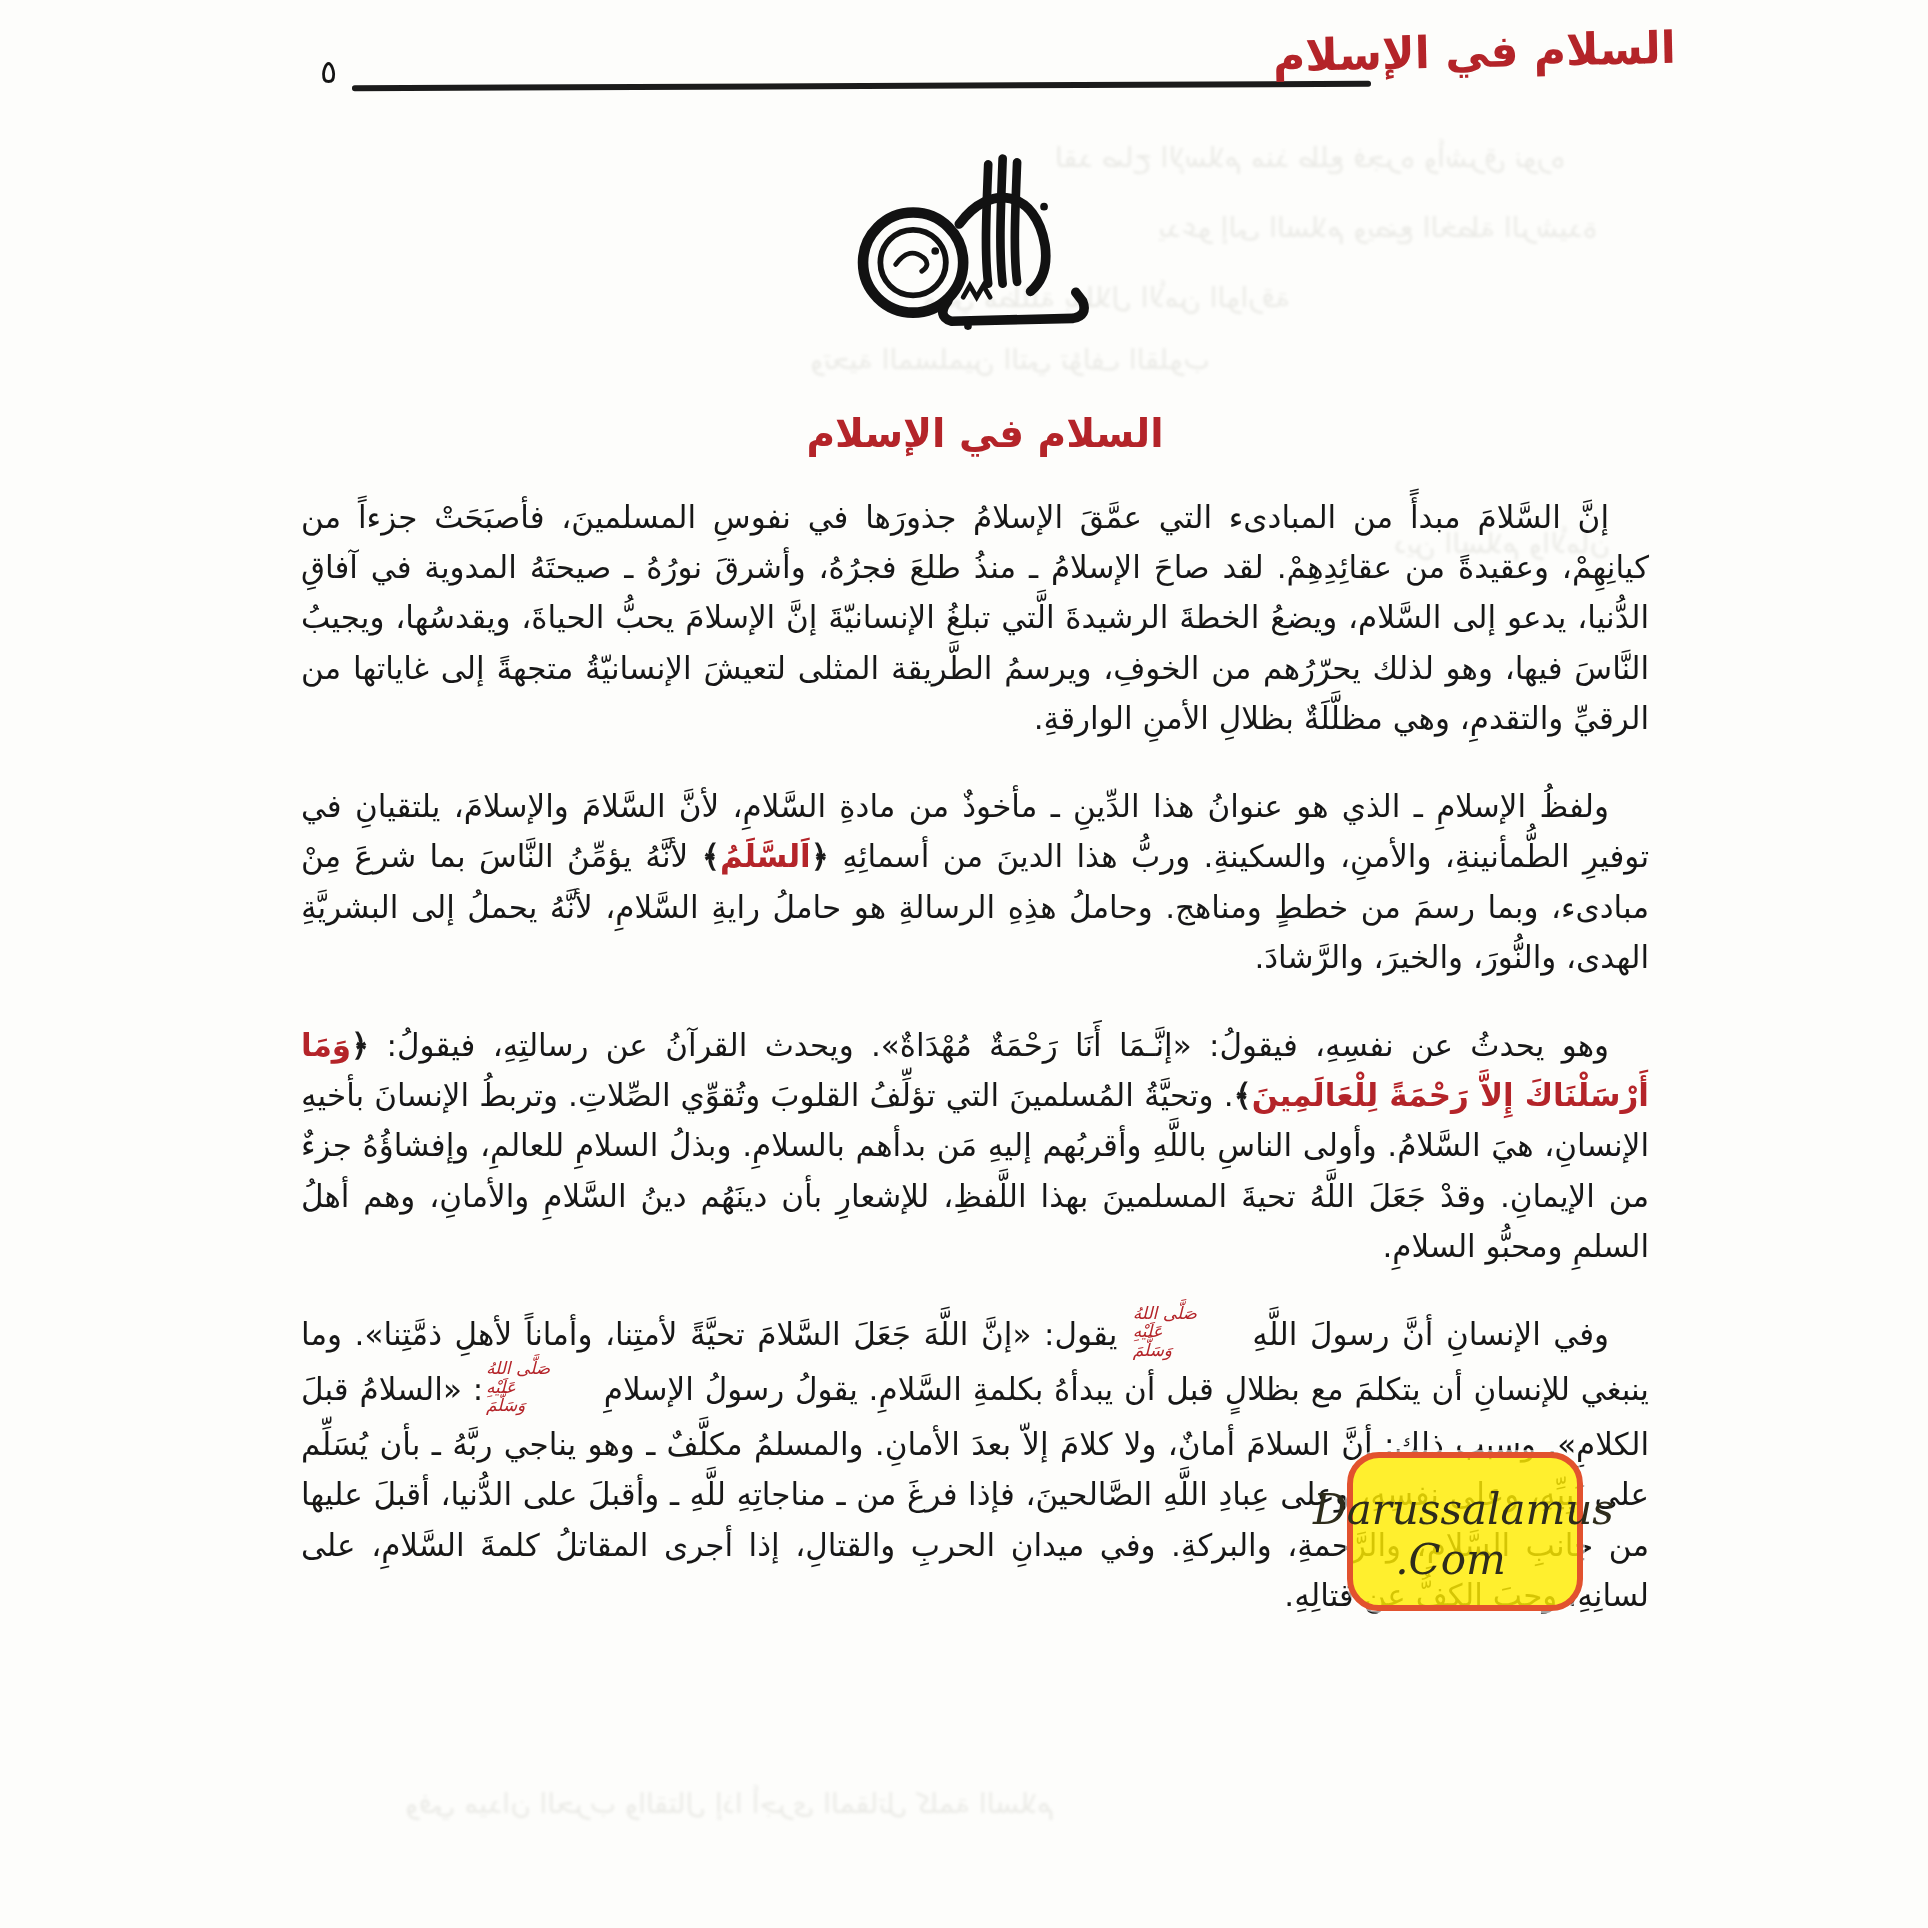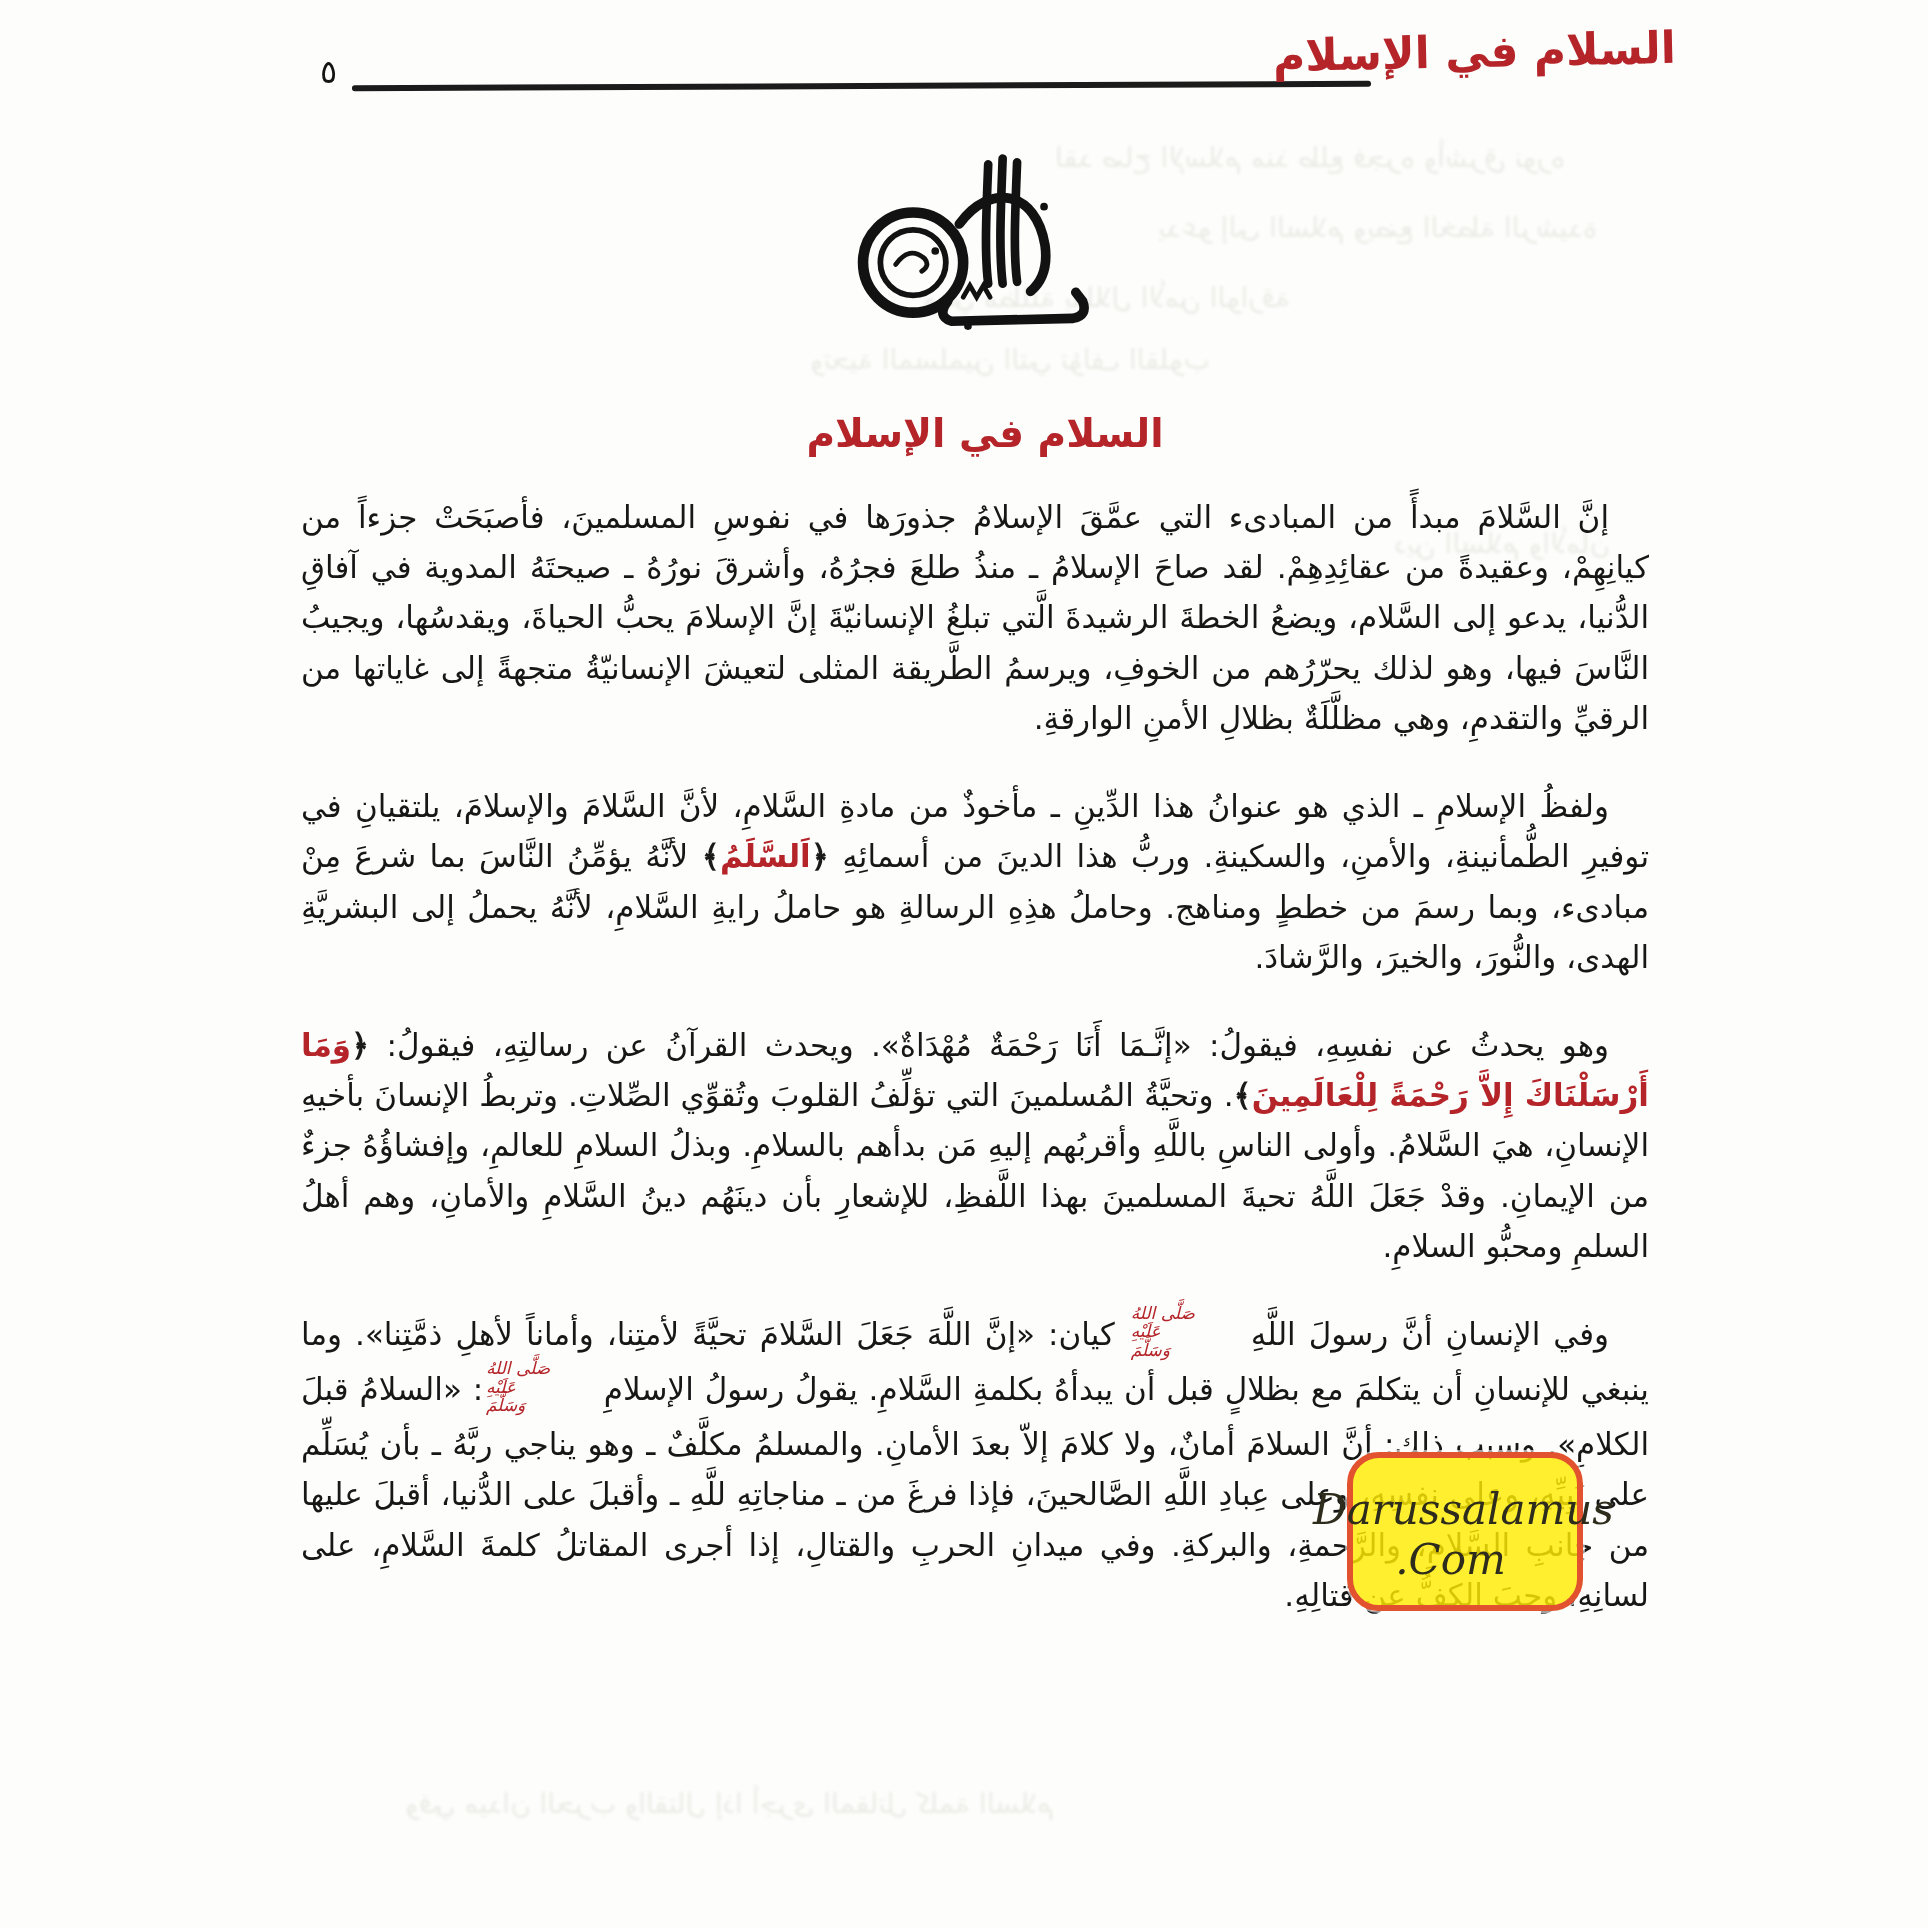--- a/index.html
+++ b/index.html
@@ -94,21 +94,21 @@
   </div>
 
   <div class="main-title">السلام في الإسلام</div>
 
   <div class="body-block" id="body-container">
       <p><span>إنَّ السَّلامَ مبدأً من المبادىء التي عمَّقَ الإسلامُ جذورَها في نفوسِ المسلمينَ، فأصبَحَتْ جزءاً من كيانِهِمْ، وعقيدةً من عقائِدِهِمْ. لقد صاحَ الإسلامُ ـ منذُ طلعَ فجرُهُ، وأشرقَ نورُهُ ـ صيحتَهُ المدوية في آفاقِ الدُّنيا، يدعو إلى السَّلام، ويضعُ الخطةَ الرشيدةَ الَّتي تبلغُ الإنسانيّةَ إنَّ الإسلامَ يحبُّ الحياةَ، ويقدسُها، ويجيبُ النَّاسَ فيها، وهو لذلك يحرّرُهم من الخوفِ، ويرسمُ الطَّريقة المثلى لتعيشَ الإنسانيّةُ متجهةً إلى غاياتها من الرقيِّ والتقدمِ، وهي مظلَّلَةٌ بظلالِ الأمنِ الوارقةِ.</span></p>
       <p><span>ولفظُ الإسلامِ ـ الذي هو عنوانُ هذا الدِّينِ ـ مأخوذٌ من مادةِ السَّلامِ، لأنَّ السَّلامَ والإسلامَ، يلتقيانِ في توفيرِ الطُّمأنينةِ، والأمنِ، والسكينةِ. وربُّ هذا الدينَ من أسمائِهِ </span><span class="seg-bracket">﴿</span><span class="seg-red">اَلسَّلَمُ</span><span class="seg-bracket">﴾</span><span> لأنَّهُ يؤمِّنُ النَّاسَ بما شرعَ مِنْ مبادىء، وبما رسمَ من خططٍ ومناهج. وحاملُ هذِهِ الرسالةِ هو حاملُ رايةِ السَّلامِ، لأنَّهُ يحملُ إلى البشريَّةِ الهدى، والنُّورَ، والخيرَ، والرَّشادَ.</span></p>
       <p><span>وهو يحدثُ عن نفسِهِ، فيقولُ: </span><span class="seg-bold">«إنَّـمَا أَنَا رَحْمَةٌ مُهْدَاةٌ»</span><span>. ويحدث القرآنُ عن رسالتِهِ، فيقولُ: </span><span class="seg-bracket">﴿</span><span class="seg-red">وَمَا أَرْسَلْنَاكَ إِلاَّ رَحْمَةً لِلْعَالَمِينَ</span><span class="seg-bracket">﴾</span><span>. وتحيَّةُ المُسلمينَ التي تؤلِّفُ القلوبَ وتُقوِّي الصِّلاتِ. وتربطُ الإنسانَ بأخيهِ الإنسانِ، هيَ السَّلامُ. وأولى الناسِ باللَّهِ وأقربُهم إليهِ مَن بدأهم بالسلامِ. وبذلُ السلامِ للعالمِ، وإفشاؤُهُ جزءٌ من الإيمانِ. وقدْ جَعَلَ اللَّهُ تحيةَ المسلمينَ بهذا اللَّفظِ، للإشعارِ بأن دينَهُم دينُ السَّلامِ والأمانِ، وهم أهلُ السلمِ ومحبُّو السلامِ.</span></p>
       <p><span>وفي الإنسانِ أنَّ رسولَ اللَّهِ </span><span class="saw">صَلَّى اللهُ
 عَلَيْهِ
-وَسَلَّمَ</span><span> كيان: </span><span class="seg-bold">«إنَّ اللَّهَ جَعَلَ السَّلامَ تحيَّةً لأمتِنا، وأماناً لأهلِ ذمَّتِنا»</span><span>. وما ينبغي للإنسانِ أن يتكلمَ مع بظلالٍ قبل أن يبدأهُ بكلمةِ السَّلامِ. يقولُ رسولُ الإسلامِ </span><span class="saw">صَلَّى اللهُ
+وَسَلَّمَ</span><span> يقول: </span><span class="seg-bold">«إنَّ اللَّهَ جَعَلَ السَّلامَ تحيَّةً لأمتِنا، وأماناً لأهلِ ذمَّتِنا»</span><span>. وما ينبغي للإنسانِ أن يتكلمَ مع بظلالٍ قبل أن يبدأهُ بكلمةِ السَّلامِ. يقولُ رسولُ الإسلامِ </span><span class="saw">صَلَّى اللهُ
 عَلَيْهِ
 وَسَلَّمَ</span><span>: </span><span class="seg-bold">«السلامُ قبلَ الكلامِ»</span><span>. وسبب ذلك: أنَّ السلامَ أمانٌ، ولا كلامَ إلاّ بعدَ الأمانِ. والمسلمُ مكلَّفٌ ـ وهو يناجي ربَّهُ ـ بأن يُسَلِّم على نَبِيِّهِ، وعلى نفسِهِ، وعلى عِبادِ اللَّهِ الصَّالحينَ، فإذا فرغَ من ـ مناجاتِهِ للَّهِ ـ وأقبلَ على الدُّنيا، أقبلَ عليها من جانبِ السَّلامِ، والرَّحمةِ، والبركةِ. وفي ميدانِ الحربِ والقتالِ، إذا أجرى المقاتلُ كلمةَ السَّلامِ، على لسانِهِ، وجبَ الكفُّ عن قتالِهِ.</span></p>
     </div>
 
   <div class="wm-badge"></div>
   <div class="wm-text">
     <div>Darussalamus</div>
     <div>.Com</div>
   </div>
 

